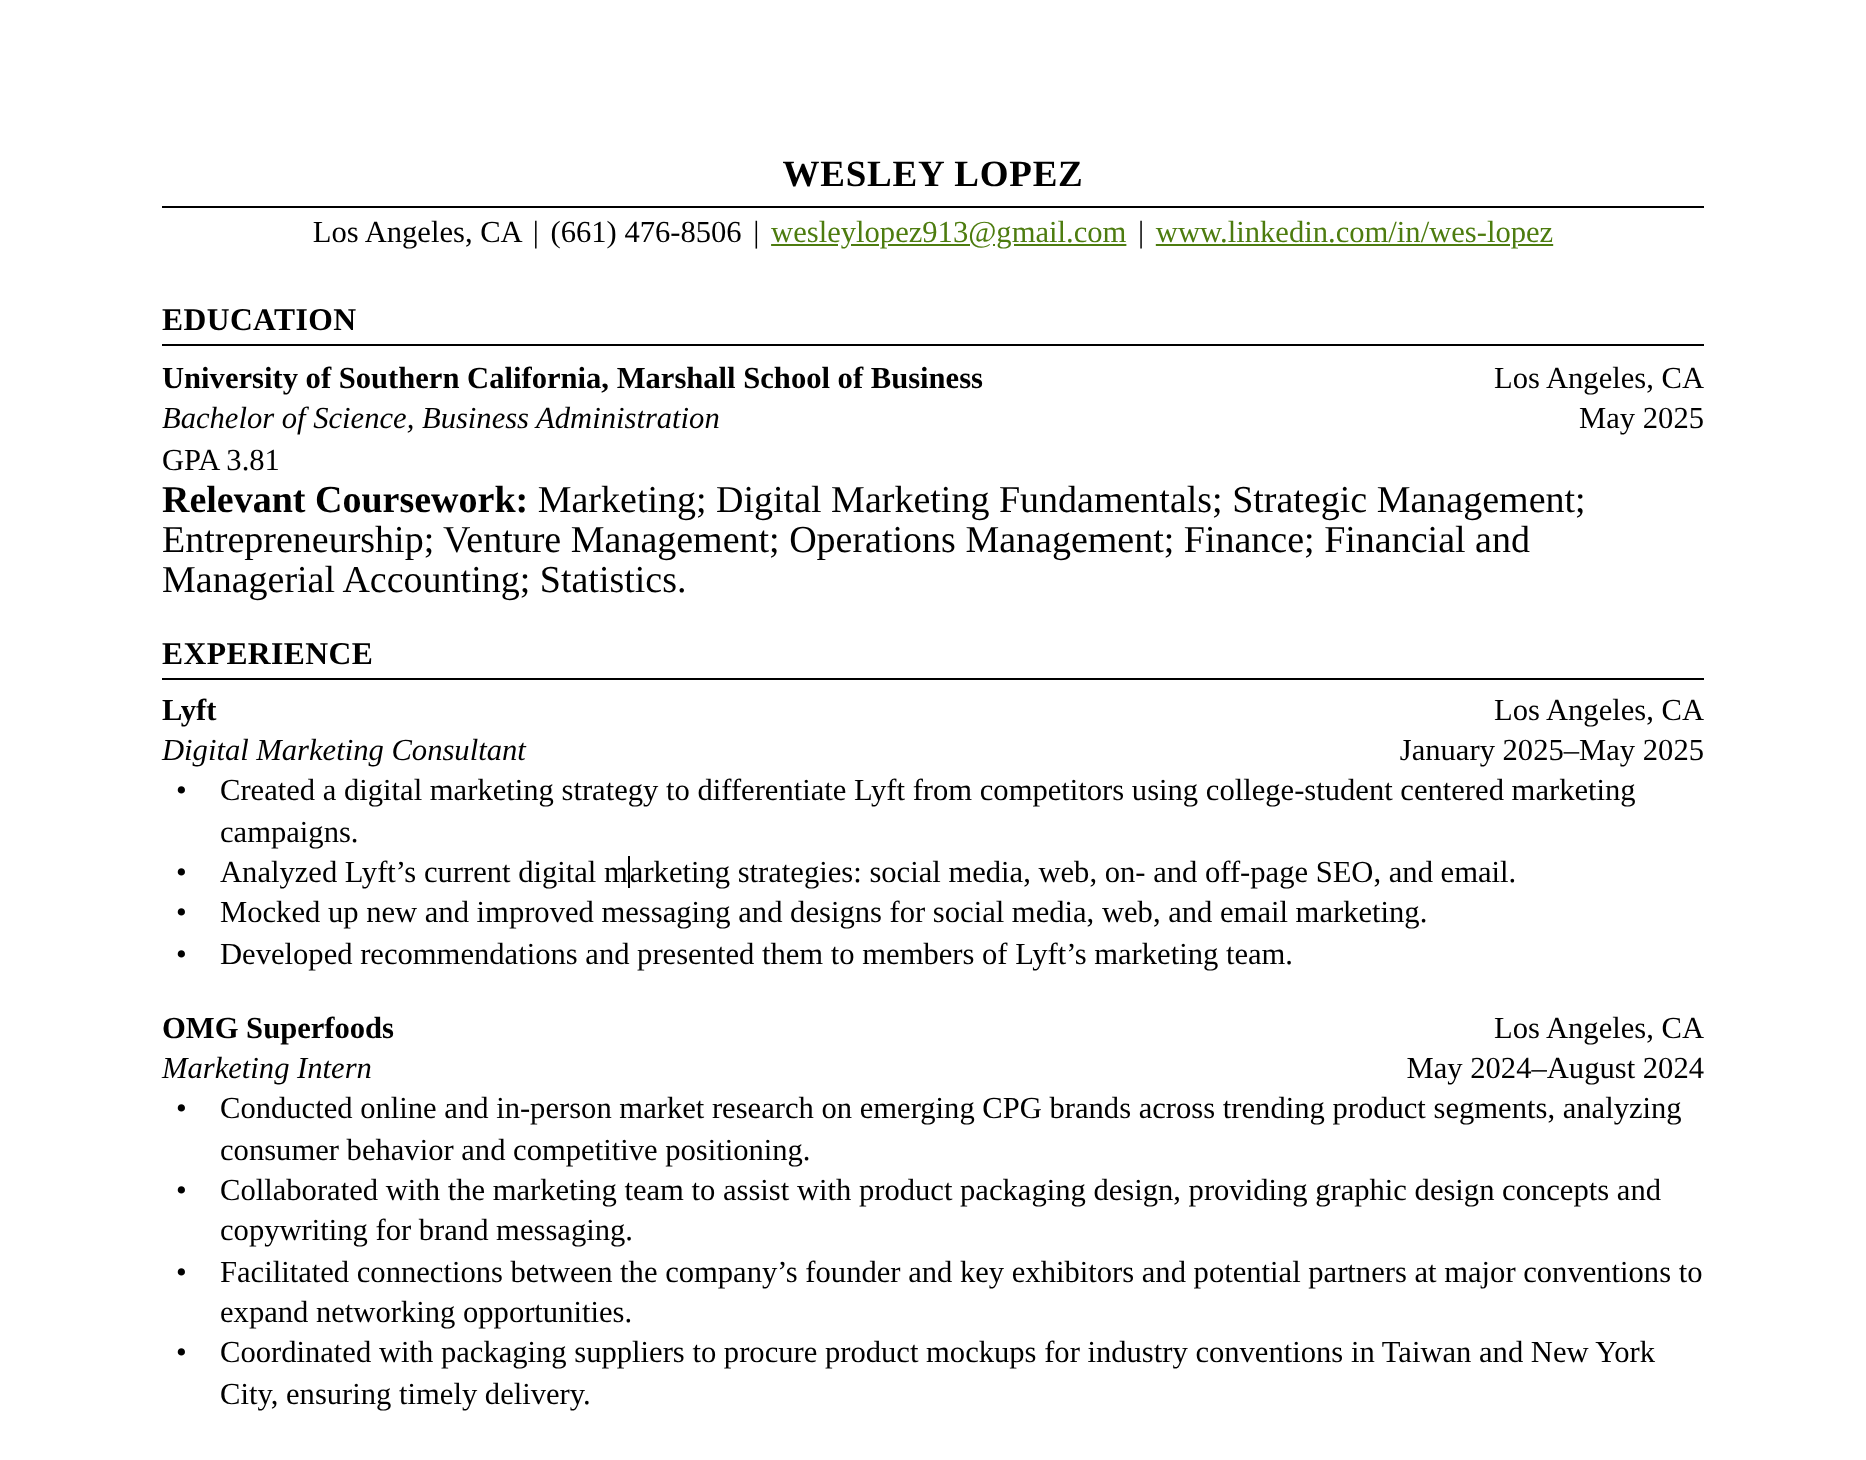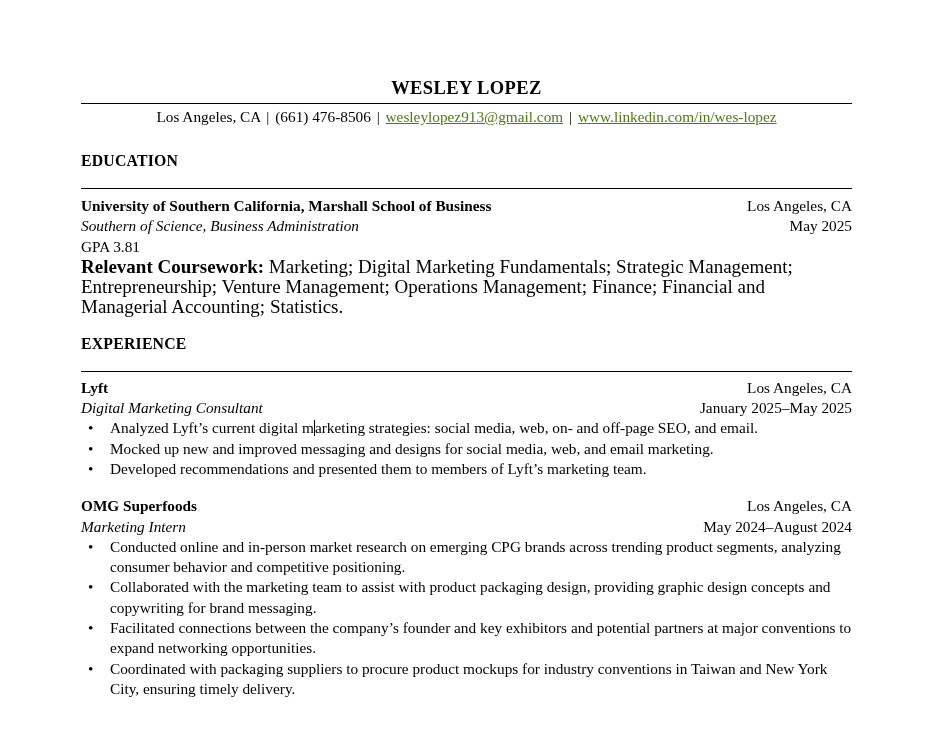--- a/index.html
+++ b/index.html
@@ -46,21 +46,21 @@
   
   section.block { display: block; }
   .section-education { margin-top: 24px; }
   .section-experience { margin-top: 16px; }
   h2.section-heading {
     margin: 0;
     font-size: 15.8px;
     font-weight: bold;
     letter-spacing: 0.2px;
     line-height: 20px;
-    padding-bottom: 17px;
+    padding-bottom: 1px;
     border-bottom: 1.5px solid #000;
     font-family: Liberation Serif, serif;
   }
   .row {
     display: flex;
     justify-content: space-between;
     align-items: baseline;
     font-size: 15.3px;
     line-height: 20.3px;
   }
@@ -120,21 +120,21 @@
   </header>
 
   <section class="block section-education">
     <h2 class="section-heading">EDUCATION</h2>
 
     <div class="row first">
       <span class="bold">University of Southern California, Marshall School of Business</span>
       <span class="right">Los Angeles, CA</span>
     </div>
     <div class="row">
-      <span class="italic">Southern of Science, Business Administration</span>
+      <span class="italic">Bachelor of Science, Business Administration</span>
       <span class="right">May 2025</span>
     </div>
     <div class="row right-only">
       <span class="right">GPA 3.81</span>
     </div>
 
     <p class="coursework">
       <span class="bold">Relevant Coursework:</span>
       <span>Marketing; Digital Marketing Fundamentals; Strategic Management; Entrepreneurship; Venture Management; Operations Management; Finance; Financial and Managerial Accounting; Statistics.</span>
     </p>
@@ -146,20 +146,21 @@
     <div class="job">
       <div class="row">
         <span class="bold">Lyft</span>
         <span class="right">Los Angeles, CA</span>
       </div>
       <div class="row">
         <span class="italic">Digital Marketing Consultant</span>
         <span class="right">January 2025–May 2025</span>
       </div>
       <ul class="bullets">
+        <li>Created a digital marketing strategy to differentiate Lyft from competitors using college-student centered marketing campaigns.</li>
         <li><span>Analyzed Lyft’s current digital m</span><span class="caret"></span><span>arketing strategies: social media, web, on- and off-page SEO, and email.</span></li>
         <li>Mocked up new and improved messaging and designs for social media, web, and email marketing.</li>
         <li>Developed recommendations and presented them to members of Lyft’s marketing team.</li>
       </ul>
     </div>
 
     <div class="job">
       <div class="row">
         <span class="bold">OMG Superfoods</span>
         <span class="right">Los Angeles, CA</span>

